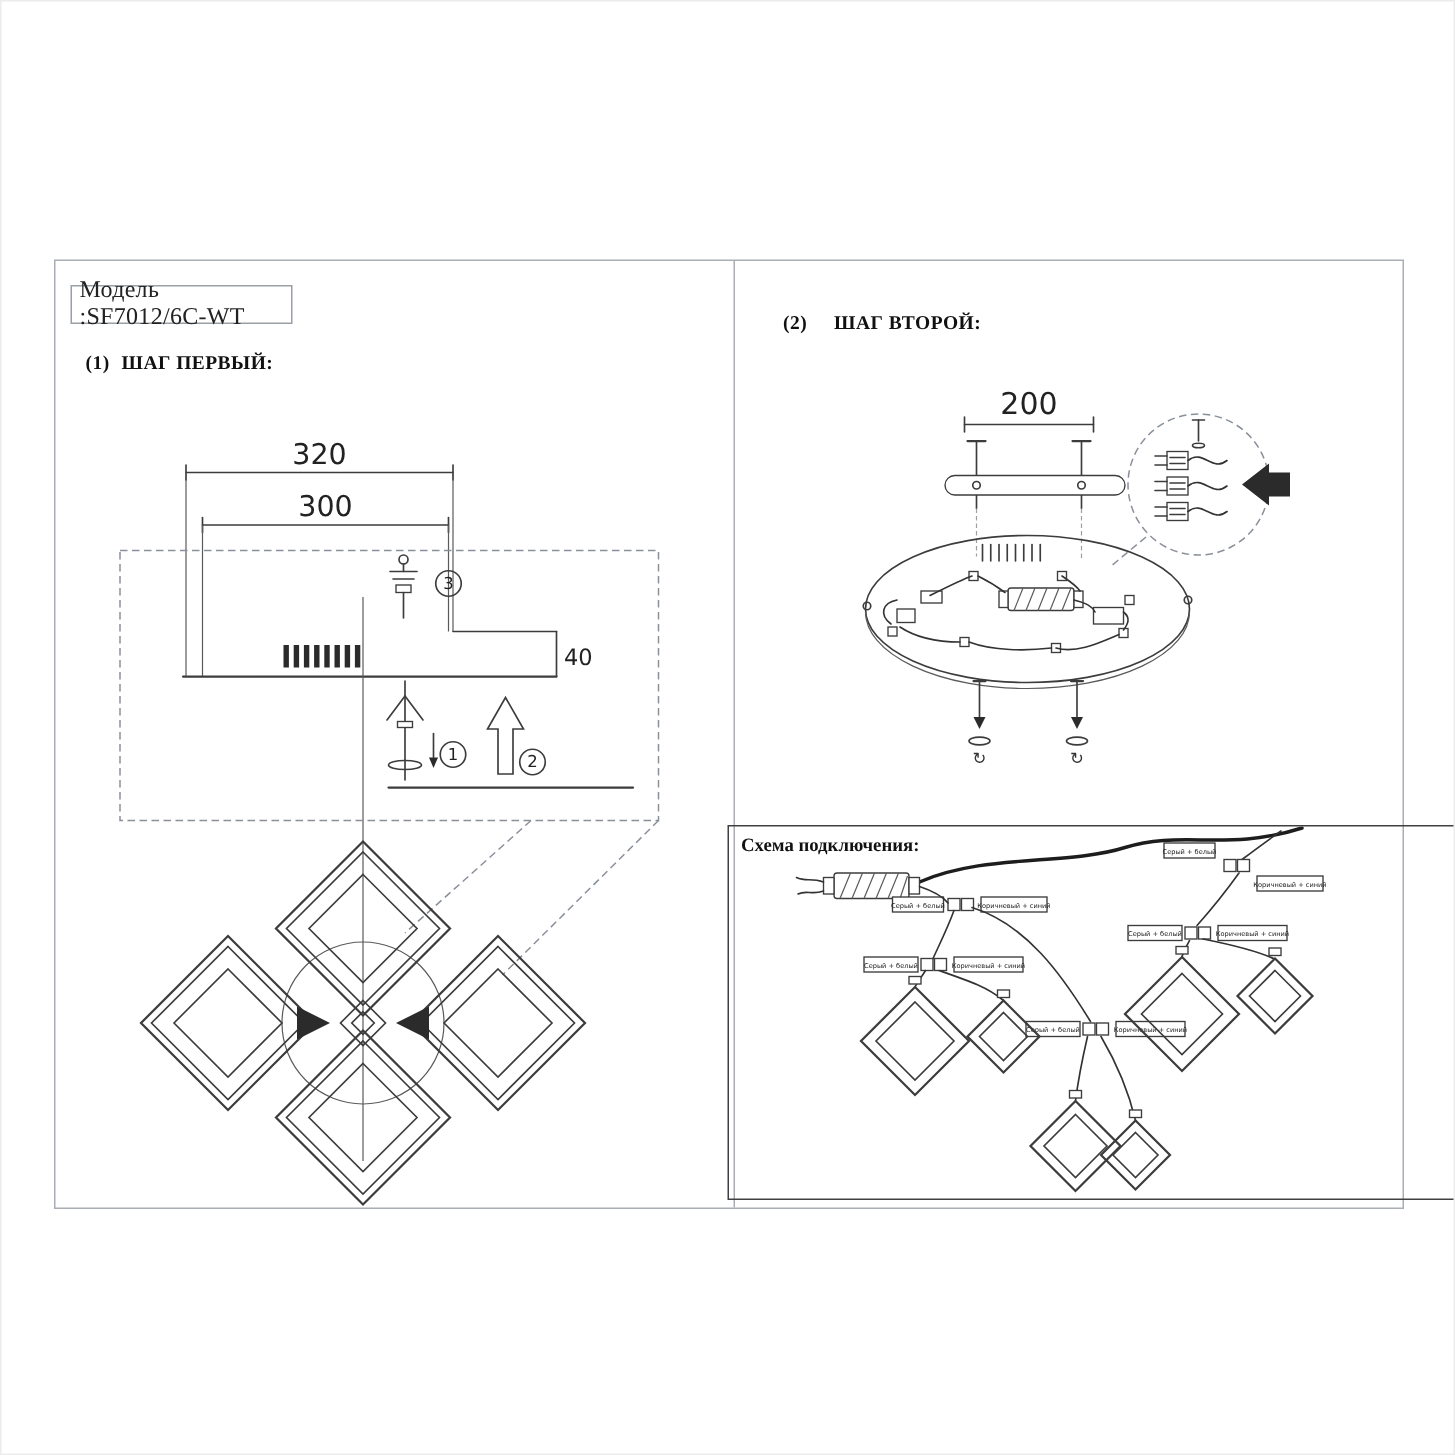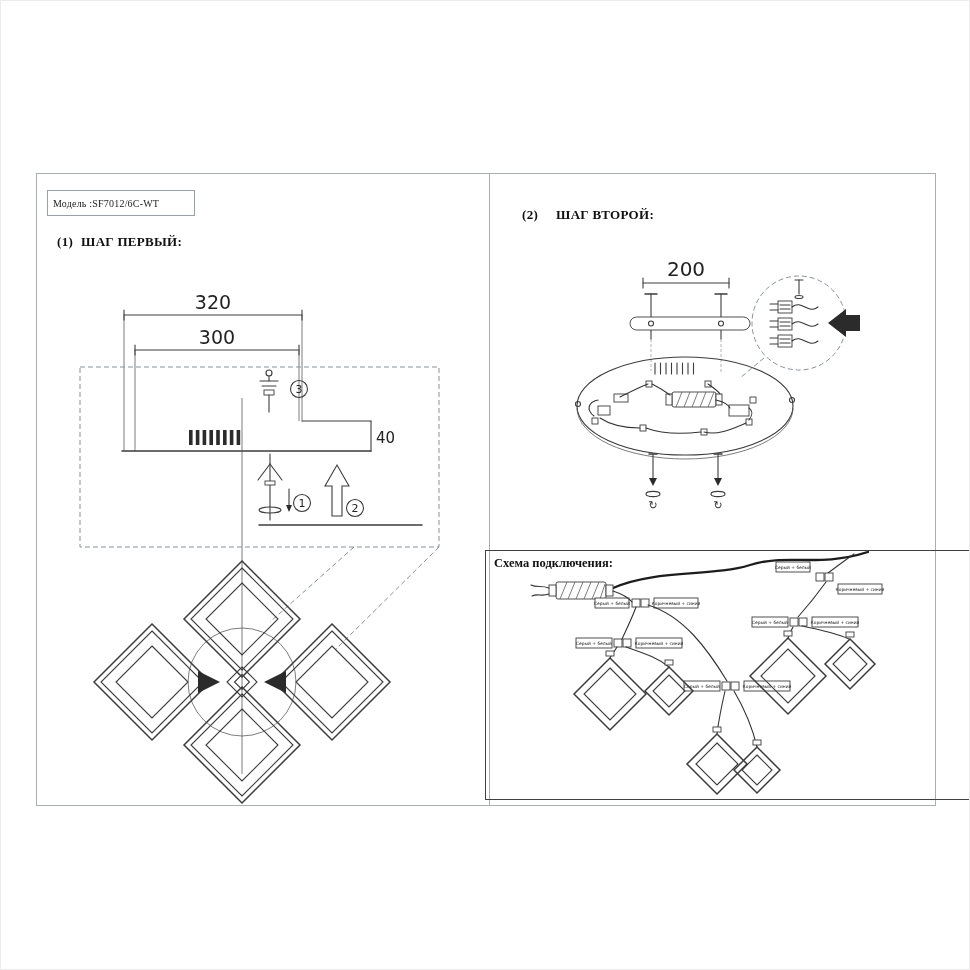--- a/index.html
+++ b/index.html
@@ -3,21 +3,21 @@
 <meta charset="utf-8">
 <style>
   html,body{margin:0;padding:0;background:#fff;}
   .page{position:relative;width:970px;height:970px;background:#fff;overflow:hidden;
         font-family:"Liberation Serif",serif;border:1px solid #ececec;box-sizing:border-box;}
   .sheet{position:absolute;left:35px;top:172px;width:900px;height:633px;
          border:1px solid #a9aeb4;box-sizing:border-box;background:#fff;}
   .divider{position:absolute;left:452px;top:0;height:100%;width:1px;background:#a9aeb4;}
   .model-box{position:absolute;left:10px;top:16px;width:148px;height:26px;border:1px solid #9aa0a6;
              box-sizing:border-box;display:flex;align-items:center;padding-left:5px;
-             font-size:10px;color:#222;letter-spacing:.2px;}
+             font-size:16px;color:#222;letter-spacing:.2px;}
   .step-title{position:absolute;display:flex;align-items:baseline;color:#111;
               font-weight:600;font-size:13px;letter-spacing:.3px;}
   .step1-title{left:20px;top:60px;gap:8px;}
   .step2-title{left:485px;top:33px;gap:18px;}
   .wiring-box{position:absolute;left:448px;top:376px;width:488px;height:250px;
               border:1px solid #404040;box-sizing:border-box;}
   .wiring-title{position:absolute;left:8px;top:5px;font-size:12.5px;font-weight:600;color:#111;z-index:2;}
   svg{position:absolute;}
   .s{stroke:#3c3c3c;fill:none;stroke-width:1.1;stroke-linecap:round;}
   .s2{stroke:#3c3c3c;fill:none;stroke-width:1.5;stroke-linecap:round;}

